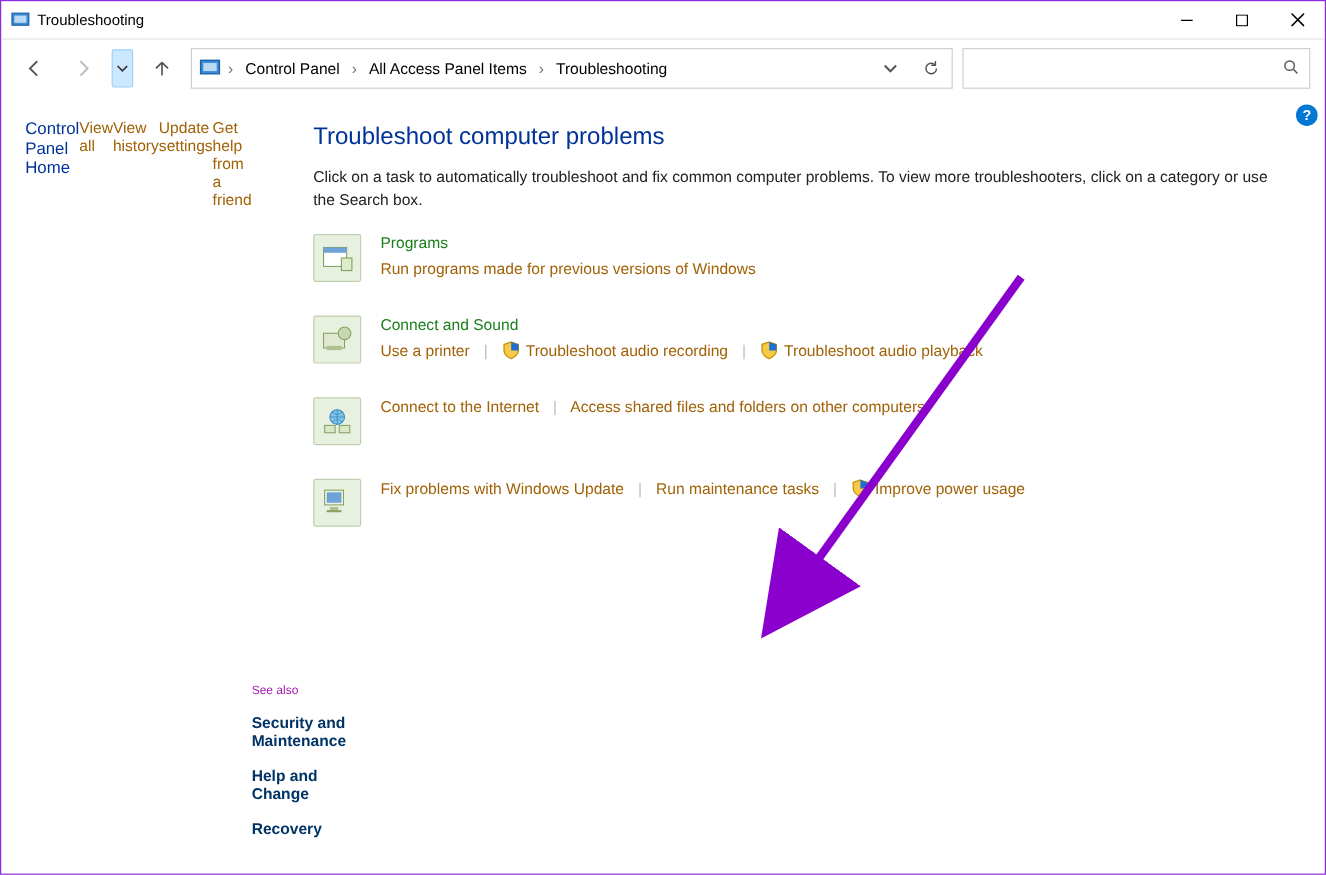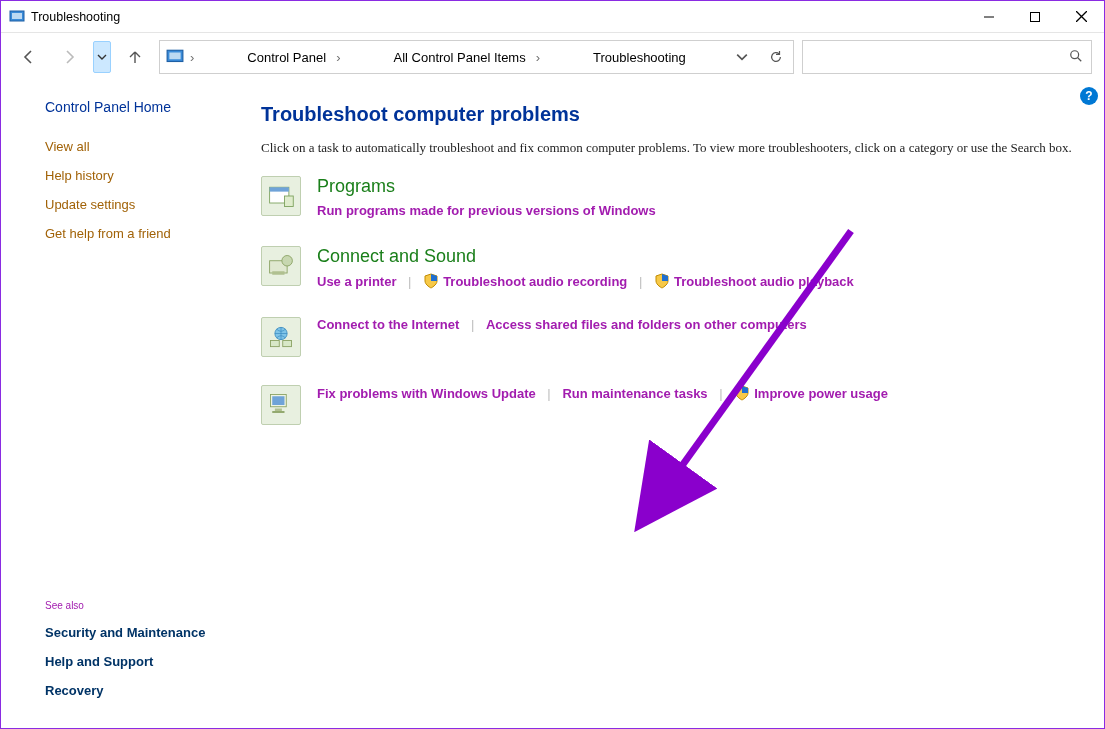--- a/index.html
+++ b/index.html
@@ -13,49 +13,49 @@
   .titlebar-spacer { flex: 1; }
   .winbtn { width: 46px; height: 32px; display: flex; align-items: center; justify-content: center; }
 
   
   .navrow { height: 48px; display: flex; align-items: center; gap: 8px; padding: 0 12px; }
   .navbtn { width: 32px; height: 32px; display: flex; align-items: center; justify-content: center; border-radius: 2px; color: #555; }
   .recent { width:18px; display:flex; align-items:center; justify-content:center; height:32px; color:#555; }
   .recent.hl { background: #cce8ff; border:1px solid #99d1ff; border-radius:2px; }
   .addressbar { flex: 1; height: 34px; border: 1px solid #cfcfcf; display: flex; align-items: center; padding-left: 6px; gap: 4px; min-width: 0; overflow: hidden; }
   .addr-icon { width: 18px; height: 18px; flex:0 0 auto; }
-  .crumb { padding: 0 4px; white-space: nowrap; color: #000; margin-left: 43px; }
+  .crumb { padding: 0 4px; white-space: nowrap; color: #000; }
   .crumb-sep { color: #707070; padding: 0 2px; }
   .addr-tail { margin-left: auto; display: flex; align-items: center; }
   .addr-tail .tailbtn { width: 34px; height: 32px; display:flex; align-items:center; justify-content:center; color:#555; }
   .searchbox { width: 290px; height: 34px; border: 1px solid #cfcfcf; display:flex; align-items:center; padding: 0 8px; }
   .searchbox input { flex:1; border:none; outline:none; font-size:13px; background:transparent; }
   .searchbox .sicon { color:#555; }
 
   
   .body { display: flex; height: calc(729px - 32px - 48px); position: relative; }
 
   
-  .sidebar { width: 250px; padding: 18px 28px 18px 44px; display:flex; flex-direction:column; }
+  .sidebar { width: 250px; padding: 18px 28px 18px 20px; display:flex; flex-direction:row; }
   .sidebar a { color: #a16207; text-decoration: none; display:block; margin-bottom: 14px; font-size: 13px; cursor: pointer; }
   .sidebar .home { color: #003399; font-size: 14px; margin-bottom: 24px; }
   .sidebar .see-also-block { margin-top: auto; }
   .sidebar .see-also-label { color: #a21caf; font-size: 10px; margin: 0 0 14px 0; }
   .sidebar .see-also-block a { color: #003366; font-weight: bold; }
 
   
   .main { flex:1; padding: 14px 28px 18px 10px; position: relative; }
-  .heading { color: #003399; font-size: 20px; font-weight: 700; margin: 8px 0 10px 0; }
-  .intro { font-size: 13px; color: #222; line-height: 1.45; margin-bottom: 18px; max-width: 820px; font-family: Liberation Serif, serif; }
+  .heading { color: #003399; font-size: 20px; font-weight: 400; margin: 8px 0 10px 0; }
+  .intro { font-size: 13px; color: #222; line-height: 1.45; margin-bottom: 18px; max-width: 820px; }
   .category { display:flex; gap: 16px; margin-bottom: 28px; align-items: flex-start; }
   .cat-icon { width: 40px; height: 40px; flex:0 0 40px; background:#e8f0e0; border:1px solid #bfcfb0; border-radius:2px; display:flex; align-items:center; justify-content:center; }
   .cat-body { flex:1; }
-  .cat-title { color: #1a7f1a; font-size: 18px; font-weight: 400; margin: 0 0 6px 0; }
+  .cat-title { color: #1a7f1a; font-size: 13px; font-weight: 400; margin: 0 0 6px 0; }
   .links { font-size: 13px; }
-  .links a { color: #a21caf; text-decoration: none; cursor:pointer;font-weight:bold; }
+  .links a { color: #a16207; text-decoration: none; cursor:pointer; }
   .sep { color: #bdbdbd; margin: 0 8px; }
   .shield { display:inline-block; width:16px; height:16px; vertical-align:-3px; margin-right:4px; }
 
   
   .help-badge { position:absolute; top:6px; right:6px; width:18px; height:18px; border-radius:50%; background:#0078d4; color:#fff; font-size:12px; font-weight:bold; display:flex; align-items:center; justify-content:center; cursor:pointer; }
 
   
   .arrow-overlay { position:absolute; top:0; left:0; pointer-events:none; }
 </style>
 </head>
@@ -112,21 +112,21 @@
   <div class="addressbar">
     <span class="addr-icon">
       <svg viewBox="0 0 16 16" width="18" height="18">
           <rect x="1" y="2" width="14" height="10" fill="#3a8bd8" stroke="#1d5fa5"></rect>
           <rect x="3" y="4" width="10" height="6" fill="#bcd9f2"></rect>
         </svg>
     </span>
     <span class="crumb-sep">›</span>
     <span class="crumb">Control Panel</span>
     <span class="crumb-sep">›</span>
-    <span class="crumb">All Control Panel Items</span>
+    <span class="crumb">All Access Panel Items</span>
     <span class="crumb-sep">›</span>
     <span class="crumb">Troubleshooting</span>
     <div class="addr-tail">
       <div class="tailbtn">
         <svg width="12" height="12" viewBox="0 0 10 10">
             <path d="M1 3 L5 7 L9 3" fill="none" stroke="#555" stroke-width="1.4"></path>
           </svg>
       </div>
       <div class="tailbtn">
         <svg width="14" height="14" viewBox="0 0 16 16">
@@ -146,28 +146,28 @@
         </svg>
     </span>
   </div>
 </div>
 
 <div class="body">
 
   <div class="sidebar">
     <a class="home">Control Panel Home</a>
     <a>View all</a>
-    <a>Help history</a>
+    <a>View history</a>
     <a>Update settings</a>
     <a>Get help from a friend</a>
 
     <div class="see-also-block">
       <div class="see-also-label">See also</div>
       <a>Security and Maintenance</a>
-      <a>Help and Support</a>
+      <a>Help and Change</a>
       <a>Recovery</a>
     </div>
   </div>
 
   <div class="main">
     <div class="help-badge">?</div>
 
     <h1 class="heading">Troubleshoot computer problems</h1>
     <p class="intro">Click on a task to automatically troubleshoot and fix common computer problems. To view more troubleshooters, click on a category or use the Search box.</p>
 

